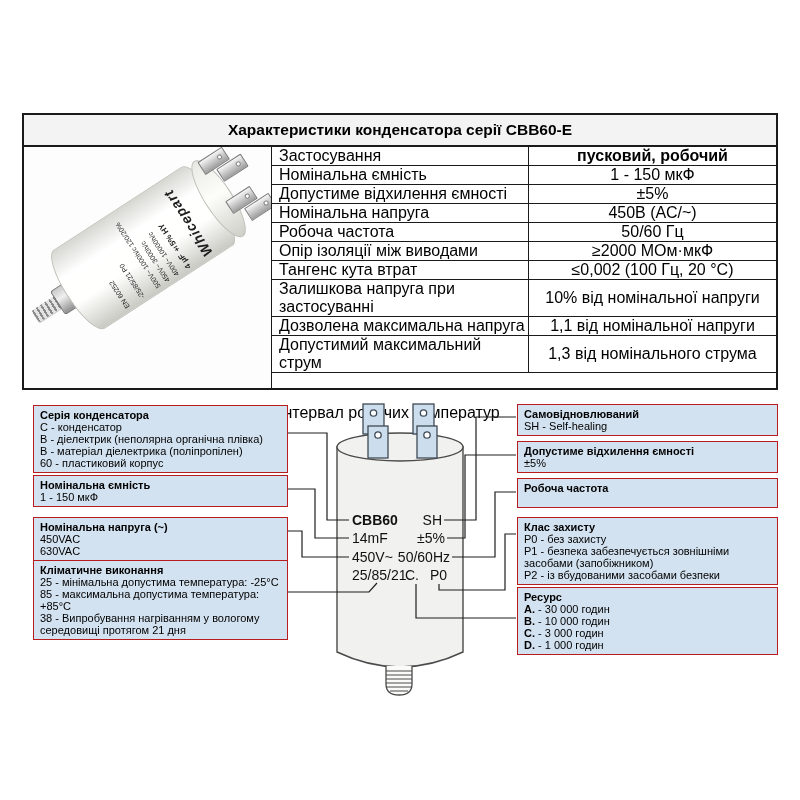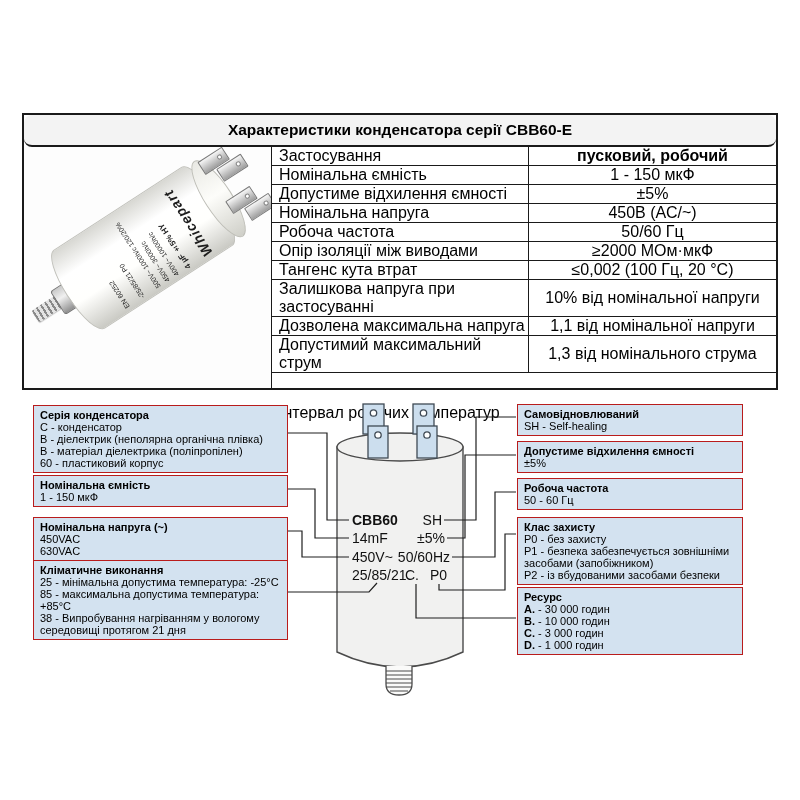--- a/index.html
+++ b/index.html
@@ -1,20 +1,20 @@
 <!DOCTYPE html>
 <html><head>
 <meta charset="utf-8">
 <style>
   html,body{margin:0;padding:0;background:#fff;}
   body{width:800px;height:800px;position:relative;font-family:"Liberation Sans",sans-serif;color:#000;overflow:hidden;}
 
   
   .spec-table{position:absolute;left:22px;top:113px;width:756px;height:277px;border:2px solid #1a1a1a;box-sizing:border-box;display:flex;flex-direction:column;background:#fff;}
-  .t-title{height:30px;flex:0 0 30px;background:#f3f3f3;border-bottom:2px solid #1a1a1a;display:flex;align-items:center;justify-content:center;font-weight:bold;font-size:15.5px;border-radius:8px;}
+  .t-title{height:30px;flex:0 0 30px;background:#f3f3f3;border-bottom:2px solid #1a1a1a;display:flex;align-items:center;justify-content:center;font-weight:bold;font-size:15.5px;}
   .t-body{flex:1;display:flex;min-height:0;}
   .t-photo{width:247px;flex:0 0 247px;border-right:1px solid #1a1a1a;position:relative;overflow:hidden;background:#fdfdfd;}
   .t-rows{flex:1;display:flex;flex-direction:column;}
   .t-row{flex:1;display:flex;border-bottom:1px solid #1a1a1a;font-size:16px;}
   .t-row:last-child{border-bottom:none;margin-top:31px;}
   .t-label{width:257px;flex:0 0 257px;border-right:1px solid #1a1a1a;display:flex;align-items:center;padding-left:7px;box-sizing:border-box;}
   .t-value{flex:1;display:flex;align-items:center;justify-content:center;text-align:center;}
   .t-row.v-bold .t-value{font-weight:bold;}
 
   
@@ -27,21 +27,21 @@
   .cap-tab .hole{position:absolute;right:4px;top:4px;width:5px;height:5px;border-radius:50%;background:#fff;border:1px solid #888;box-sizing:border-box;}
   .cap-col{position:absolute;top:4px;height:84px;writing-mode:vertical-rl;transform:rotate(180deg);color:#1c1c1c;display:flex;align-items:center;white-space:nowrap;}
   .cap-brand{font-size:14px;font-weight:bold;font-style:italic;letter-spacing:1px;}
   .cap-s1{font-size:8px;font-weight:bold;}
   .cap-s2{font-size:7px;}
 
   
   .co-box{position:absolute;background:#d3e2f0;border:1px solid #b91c1c;box-sizing:border-box;padding:3px 6px;font-size:11px;line-height:12px;}
   .co-box .co-title{font-weight:bold;}
   .lb{left:33px;width:255px;}
-  .rb{left:517px;width:226px;}
+  .rb{left:517px;width:261px;}
   .res-line b{font-weight:bold;}
 
   .diagram-svg{position:absolute;left:0;top:0;width:800px;height:800px;}
   .mark{font-family:"Liberation Sans",sans-serif;font-size:14px;fill:#111;}
 </style>
 </head>
 <body>
 
 <div class="spec-table">
   <div class="t-title">Характеристики конденсатора серії CBB60-E</div>
@@ -200,21 +200,20 @@
 <div class="co-box rb" style="top:404px;min-height:30px;">
   <div class="co-title">Самовідновлюваний</div>
   <div>SH - Self-healing</div>
 </div>
 <div class="co-box rb" style="top:441px;min-height:30px;">
   <div class="co-title">Допустиме відхилення ємності</div>
   <div>±5%</div>
 </div>
 <div class="co-box rb" style="top:478px;min-height:30px;">
   <div class="co-title">Робоча частота</div>
-  <div>50 - 60 Гц</div>
 </div>
 <div class="co-box rb" style="top:517px;min-height:62px;">
   <div class="co-title">Клас захисту</div>
   <div>Р0 - без захисту</div>
   <div>Р1 - безпека забезпечується зовнішніми засобами (запобіжником)</div>
   <div>Р2 - із вбудованими засобами безпеки</div>
 </div>
 <div class="co-box rb" style="top:587px;min-height:58px;">
   <div class="co-title">Ресурс</div>
   <div class="res-line"><b>A.</b><span> - 30 000 годин</span></div>

